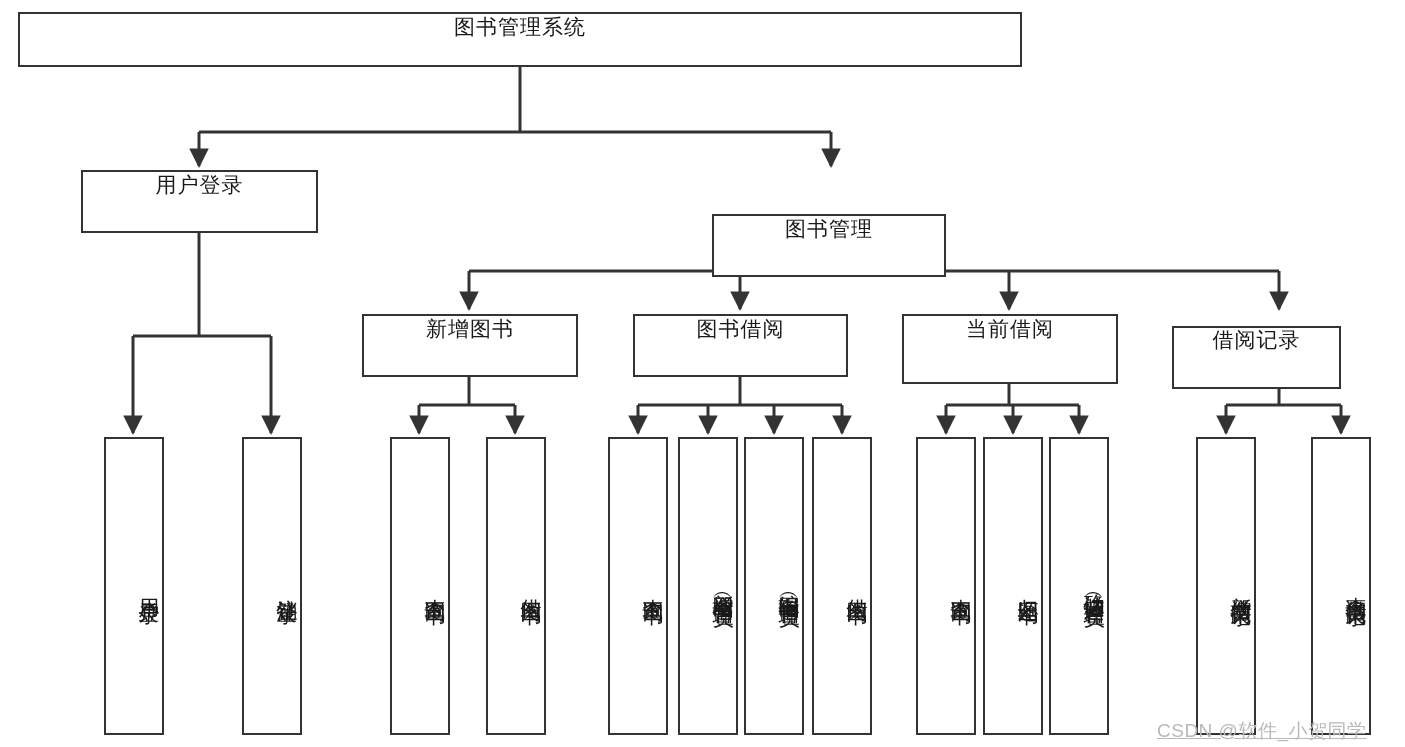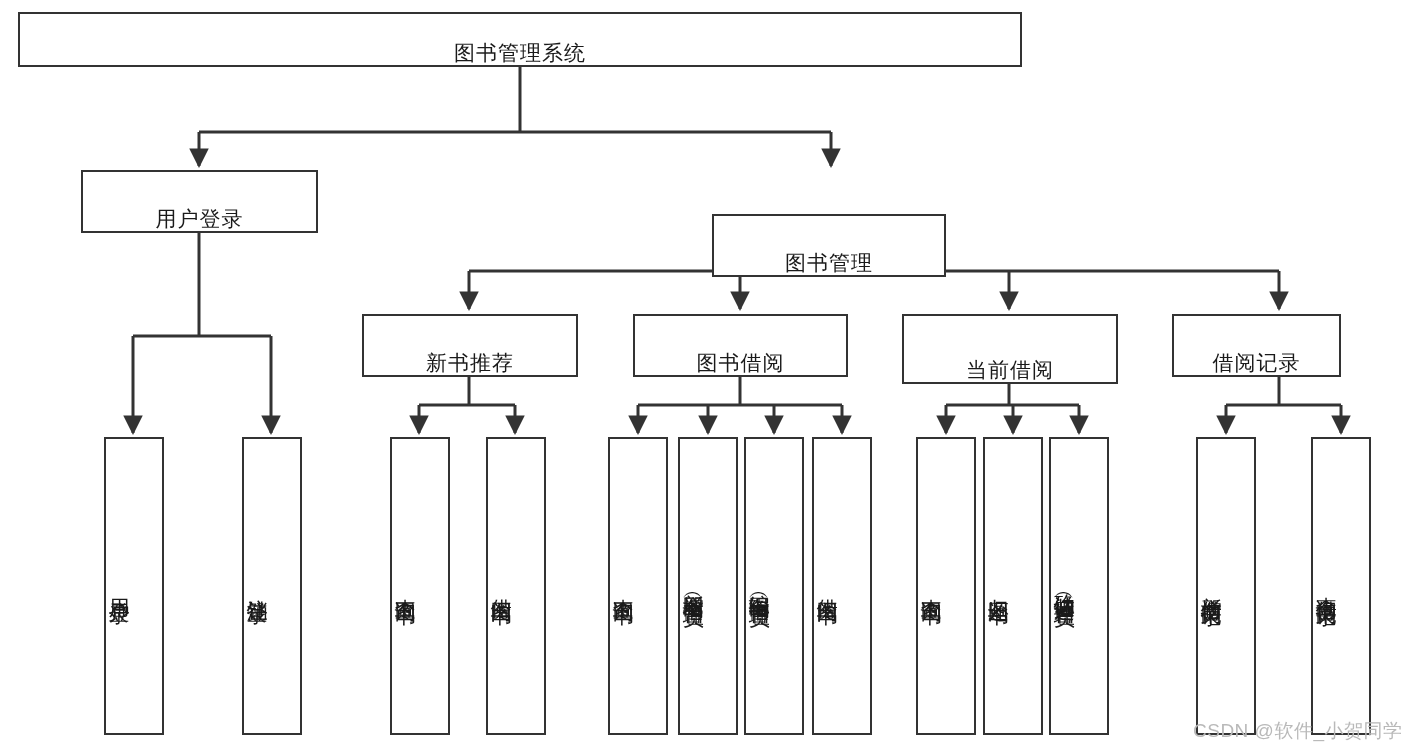--- a/index.html
+++ b/index.html
@@ -24,21 +24,21 @@
     width: 1405px;
     height: 747px;
     pointer-events: none;
   }
   .node {
     position: absolute;
     box-sizing: border-box;
     border: 2px solid #333333;
     background: #ffffff;
     display: flex;
-    align-items: flex-end;
+    align-items: flex-start;
     justify-content: center;
     color: #1a1a1a;
   }
   .node.horiz {
     font-size: 21px;
     letter-spacing: 1px;
     line-height: 1.2;
     white-space: nowrap;
   }
   .node.vert {
@@ -124,29 +124,29 @@
   </div>
 
   <div class="node horiz" style="left:81px; top:170px; width:237px; height:63px;">
     <span>用户登录</span>
   </div>
   <div class="node horiz" style="left:712px; top:170px; width:234px; height:63px;margin-top:44px;">
     <span>图书管理</span>
   </div>
 
   <div class="node horiz" style="left:362px; top:314px; width:216px; height:63px;">
-    <span>新书推荐</span>
+    <span>新增图书</span>
   </div>
   <div class="node horiz" style="left:633px; top:314px; width:215px; height:63px;">
     <span>图书借阅</span>
   </div>
   <div class="node horiz" style="left:902px; top:314px; width:216px; height:70px;">
     <span>当前借阅</span>
   </div>
-  <div class="node horiz" style="left:1172px; top:314px; width:169px; height:63px;">
+  <div class="node horiz" style="left:1172px; top:326px; width:169px; height:63px;font-family:Liberation Serif, serif;">
     <span>借阅记录</span>
   </div>
 
   <div class="node vert" style="left:104px; top:437px; width:60px; height:298px;">
     <span class="vtext">用户登录</span>
   </div>
   <div class="node vert" style="left:242px; top:437px; width:60px; height:298px;">
     <span class="vtext">注销登录</span>
   </div>
 
@@ -180,15 +180,15 @@
     <span class="vtext">确认归还（管理员）</span>
   </div>
 
   <div class="node vert" style="left:1196px; top:437px; width:60px; height:298px;">
     <span class="vtext">新增借阅记录</span>
   </div>
   <div class="node vert" style="left:1311px; top:437px; width:60px; height:298px;">
     <span class="vtext">查询借阅记录</span>
   </div>
 
-  <div class="watermark" style="left:1193px; top:718px;">CSDN @软件_小贺同学</div>
+  <div class="watermark" style="left:1157px; top:718px;text-decoration:underline;">CSDN @软件_小贺同学</div>
 
 </div>
 
 </body></html>

